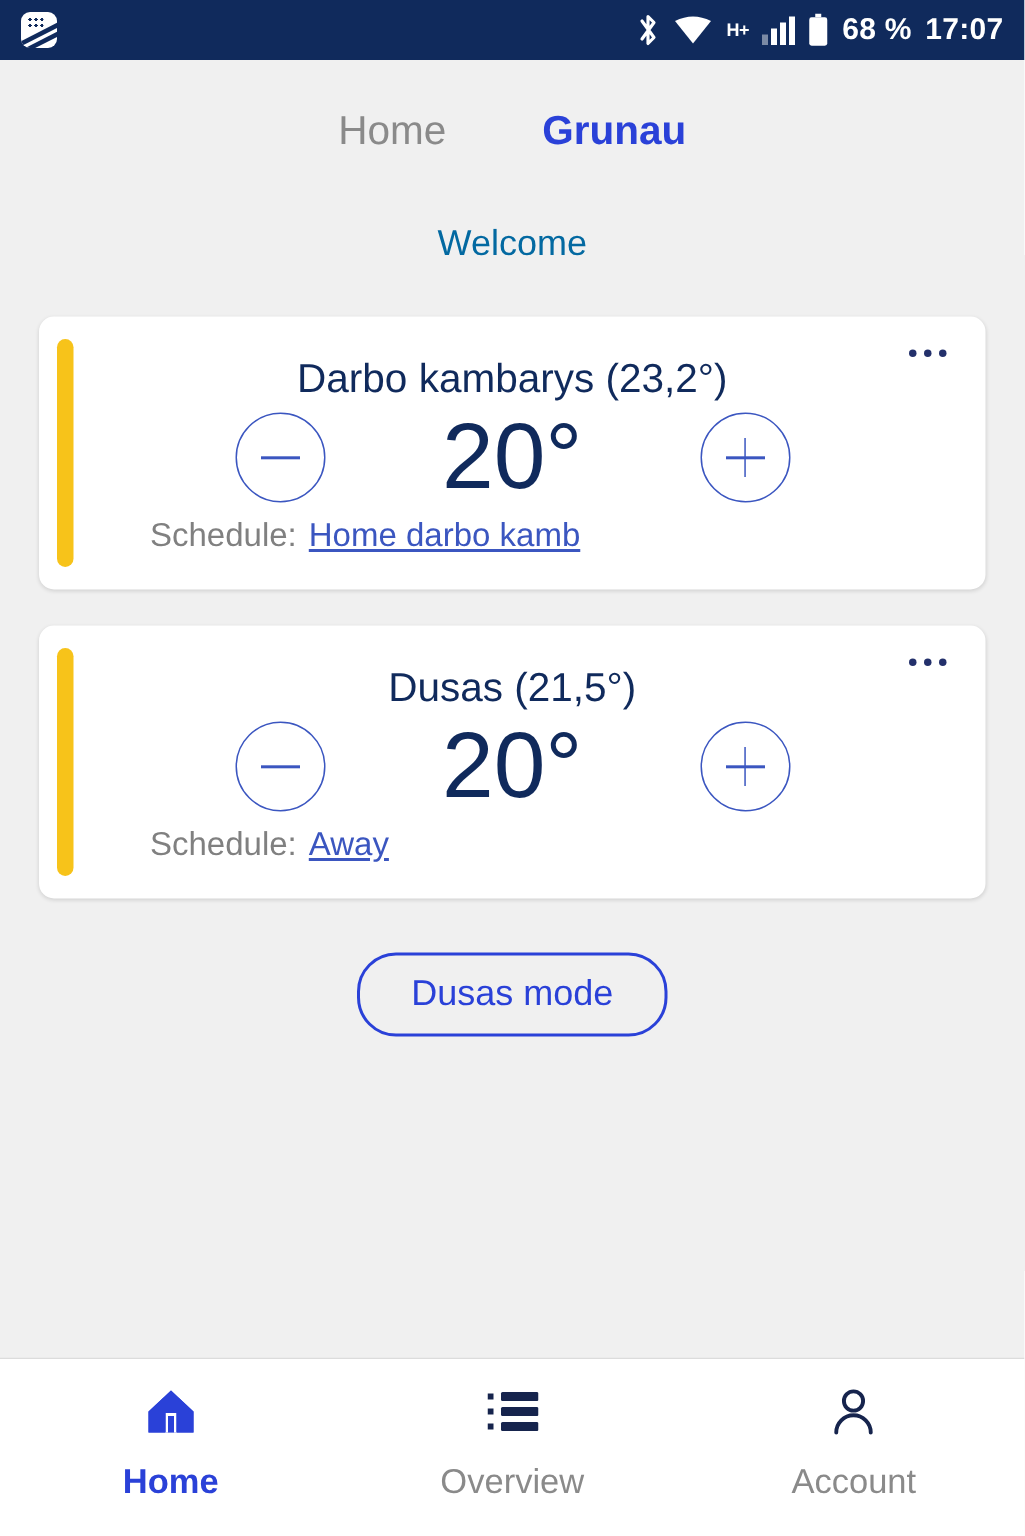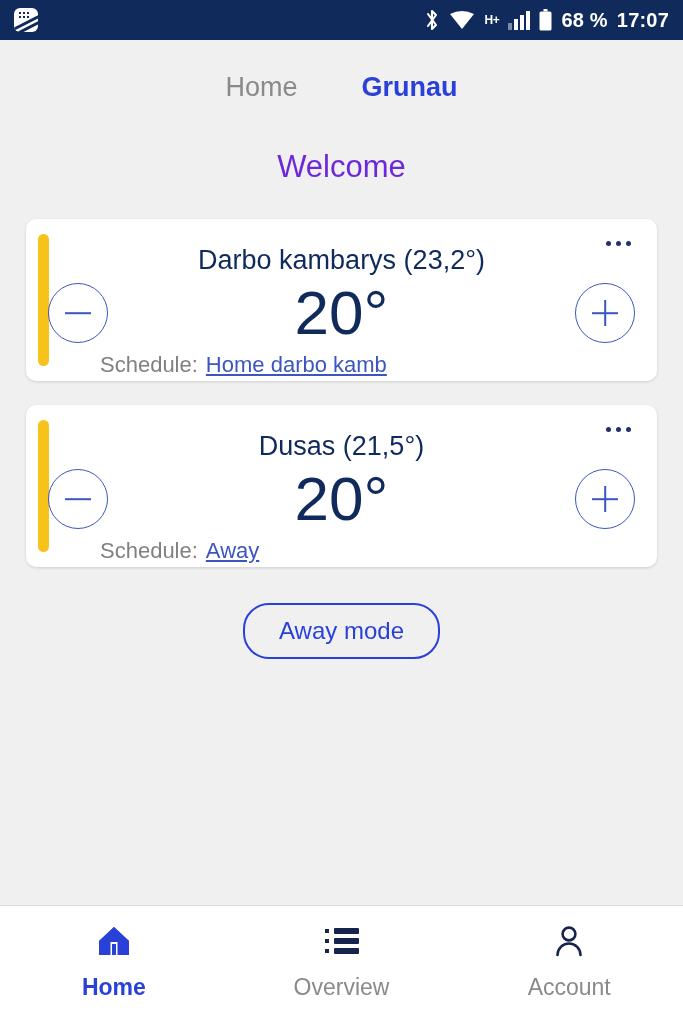--- a/index.html
+++ b/index.html
@@ -132,36 +132,36 @@
     cursor: pointer;
   }
   .section-tab.active {
     color: #2a41d8;
     font-weight: 700;
     margin-left: 20px;
   }
 
   .welcome {
     text-align: center;
-    font-size: 31px;
-    color: #6d28d9;
+    font-size: 24px;
+    color: #0369a1;
     margin-top: 46px;
   }
 
   
   .cards { margin-top: 34px; }
 
   .room-card {
     position: relative;
     background: #ffffff;
     margin: 0 26px 24px 26px;
     border-radius: 10px;
     box-shadow: 0 1px 3px rgba(0,0,0,.14);
     padding: 16px 22px 16px 22px;
-    height: 162px;
+    height: 182px;
   }
   .accent-bar {
     position: absolute;
     left: 12px;
     top: 15px;
     bottom: 15px;
     width: 11px;
     border-radius: 6px;
     background: #f7c31a;
   }
@@ -182,21 +182,21 @@
   }
   .room-title {
     text-align: center;
     font-size: 27px;
     color: #102a5c;
     padding-top: 10px;
   }
   .temp-row {
     display: flex;
     align-items: center;
-    justify-content: space-between;
+    justify-content: center;
     gap: 60px;
     margin-top: 6px;
   }
   .step-btn {
     width: 60px; height: 60px;
     border-radius: 50%;
     border: 1.6px solid #3b56c0;
     background: transparent;
     position: relative;
     cursor: pointer;
@@ -375,21 +375,21 @@
         </div>
         <div class="schedule-row">
           <span class="schedule-label">Schedule:</span>
           <span class="schedule-link">Away</span>
         </div>
       </div>
 
     </div>
 
     <div class="away-wrap">
-      <button class="away-btn">Away mode</button>
+      <button class="away-btn">Dusas mode</button>
     </div>
 
   </div>
 
   <div class="bottom-nav">
 
     <div class="nav-item active">
       <span class="nav-icon">
         <svg width="34" height="32" viewBox="0 0 34 32">
           <path d="M17 2 L32 16 L32 30 L21 30 L21 18 L13 18 L13 30 L2 30 L2 16 Z" fill="#2a41d8"></path>

